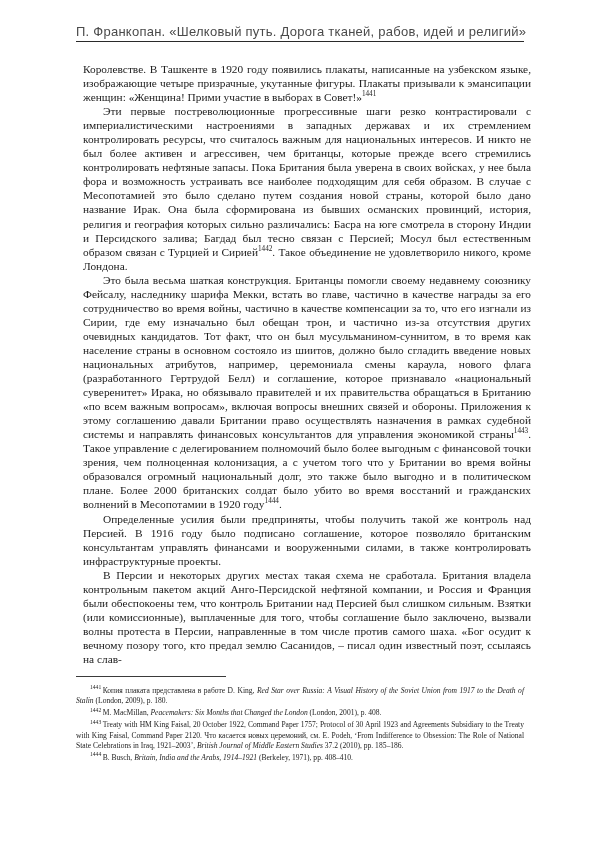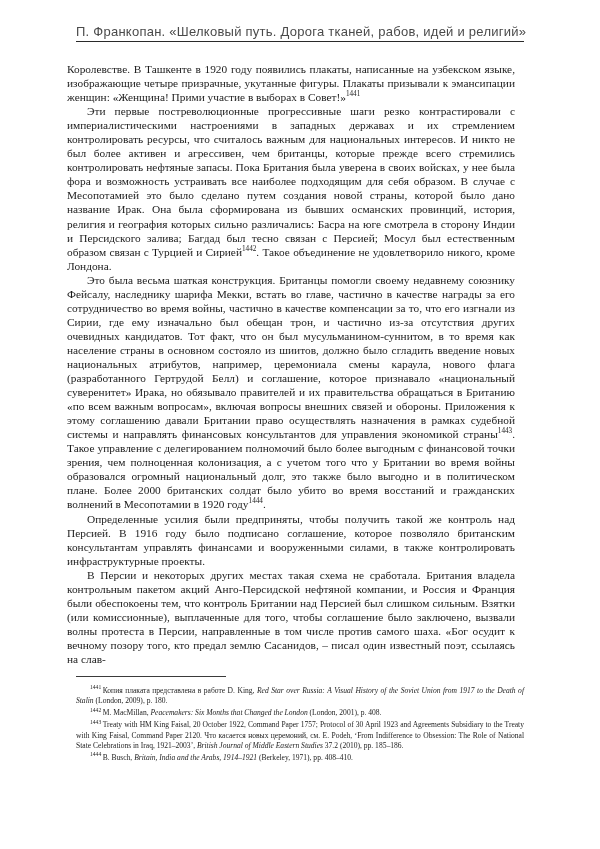--- a/index.html
+++ b/index.html
@@ -34,21 +34,21 @@
     left: 76px;
     top: 41px;
     width: 448px;
     height: 1px;
     background: #2a2a2a;
   }
 
   
   .body-block {
     position: absolute;
-    left: 67px;
+    left: 83px;
     top: 62px;
     width: 448px;
   }
   .body-block p {
     margin: 0;
     text-align: justify;
     text-justify: inter-word;
     font-size: 11.35px;
     line-height: 14.05px;
     text-indent: 20px;

